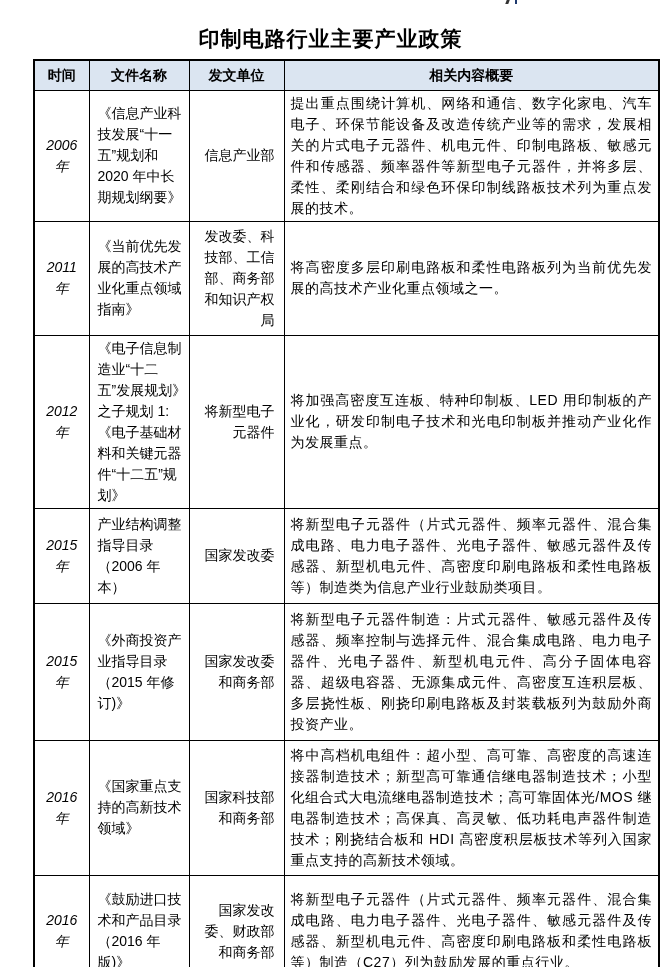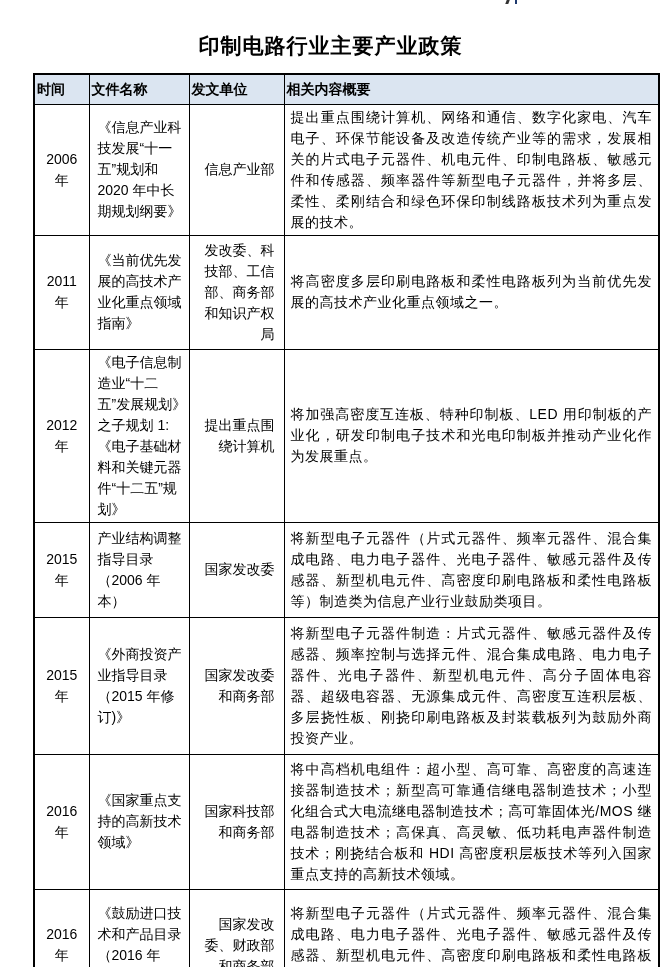--- a/index.html
+++ b/index.html
@@ -9,21 +9,21 @@
   }
   body {
     width: 661px;
     height: 967px;
     position: relative;
     overflow: hidden;
     font-family: "Liberation Sans", "DejaVu Sans", sans-serif;
     color: #000;
   }
   .page-title {
-    margin: 15px;
+    margin: 8px;
     padding-top: 18px;
     height: 43px;
     box-sizing: border-box;
     text-align: center;
     font-size: 21px;
     font-weight: bold;
     letter-spacing: 1px;
     line-height: 26px;
   }
   
@@ -70,26 +70,27 @@
   col.w-time    { width: 55px; }
   col.w-name    { width: 100px; }
   col.w-issuer  { width: 95px; }
   col.w-summary { width: 375px; }
 
   tr.hdr { height: 30px; }
   tr.hdr th {
     background: #dbe5f1;
     font-size: 14px;
     font-weight: bold;
-    text-align: left;
+    text-align: center;
     padding: 2px;
   }
   td.c-time {
     text-align: center;
     padding: 0;
+    font-style: italic;
   }
   .time-wrap {
     display: inline-block;
     width: 40px;
     word-break: break-all;
     text-align: center;
   }
   td.c-name {
     text-align: left;
     padding: 2px 2px 2px 8px;
@@ -144,21 +145,21 @@
     </tr>
     <tr>
       <td class="c-time"><span class="time-wrap">2011年</span></td>
       <td class="c-name">《当前优先发展的高技术产业化重点领域指南》</td>
       <td class="c-issuer">发改委、科技部、工信部、商务部和知识产权局</td>
       <td class="c-summary">将高密度多层印刷电路板和柔性电路板列为当前优先发展的高技术产业化重点领域之一。</td>
     </tr>
     <tr>
       <td class="c-time"><span class="time-wrap">2012年</span></td>
       <td class="c-name">《电子信息制造业“十二五”发展规划》之子规划 1:《电子基础材料和关键元器件“十二五”规划》</td>
-      <td class="c-issuer">提出重点围绕计算机</td>
+      <td class="c-issuer">将新型电子元器件</td>
       <td class="c-summary">将加强高密度互连板、特种印制板、LED 用印制板的产业化，研发印制电子技术和光电印制板并推动产业化作为发展重点。</td>
     </tr>
     <tr>
       <td class="c-time"><span class="time-wrap">2015年</span></td>
       <td class="c-name">产业结构调整指导目录（2006 年本）</td>
       <td class="c-issuer">国家发改委</td>
       <td class="c-summary">将新型电子元器件（片式元器件、频率元器件、混合集成电路、电力电子器件、光电子器件、敏感元器件及传感器、新型机电元件、高密度印刷电路板和柔性电路板等）制造类为信息产业行业鼓励类项目。</td>
     </tr>
     <tr>
       <td class="c-time"><span class="time-wrap">2015年</span></td>

